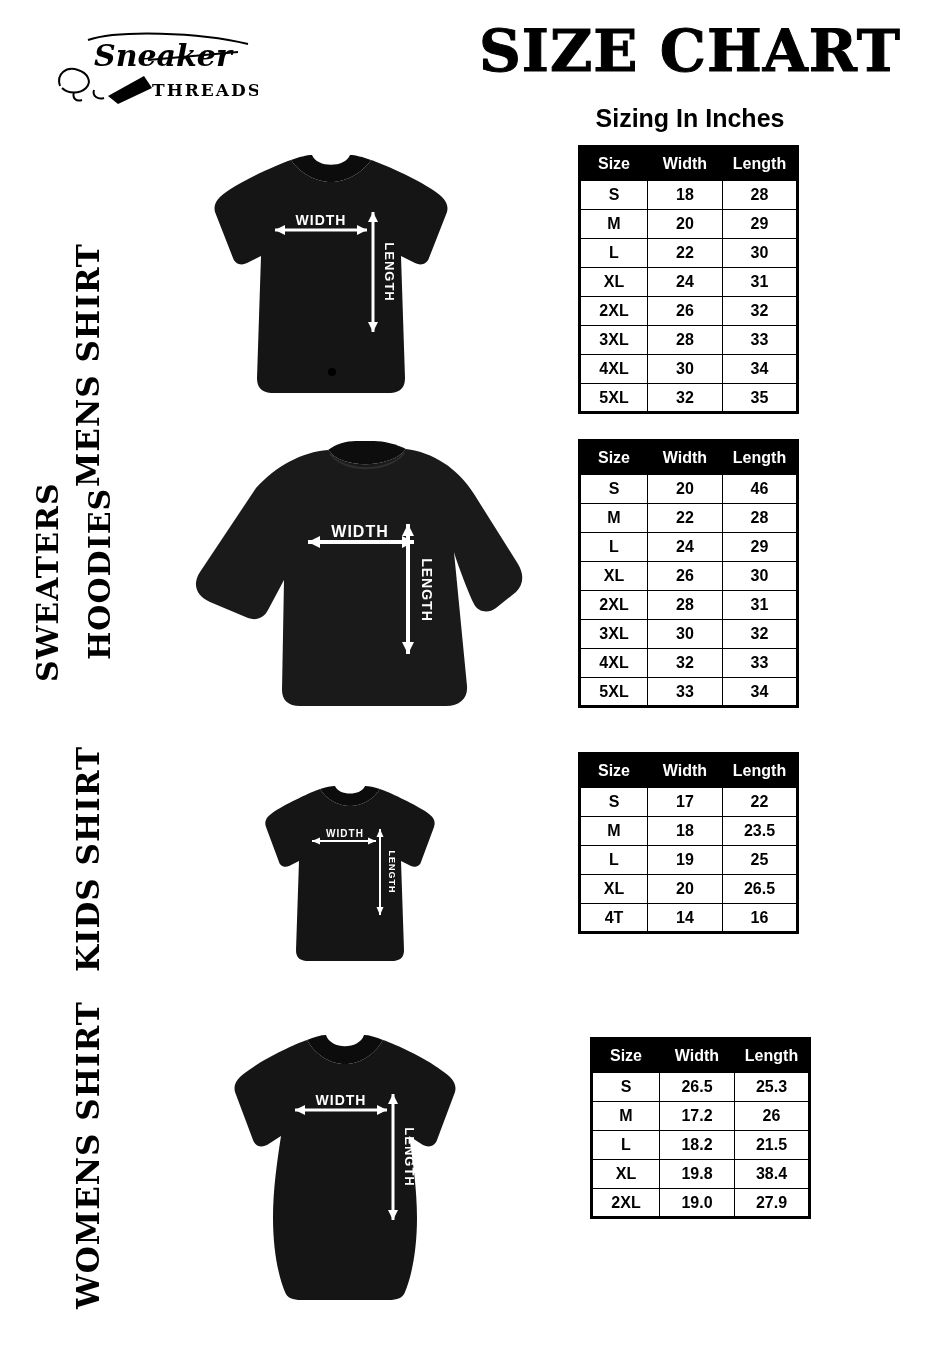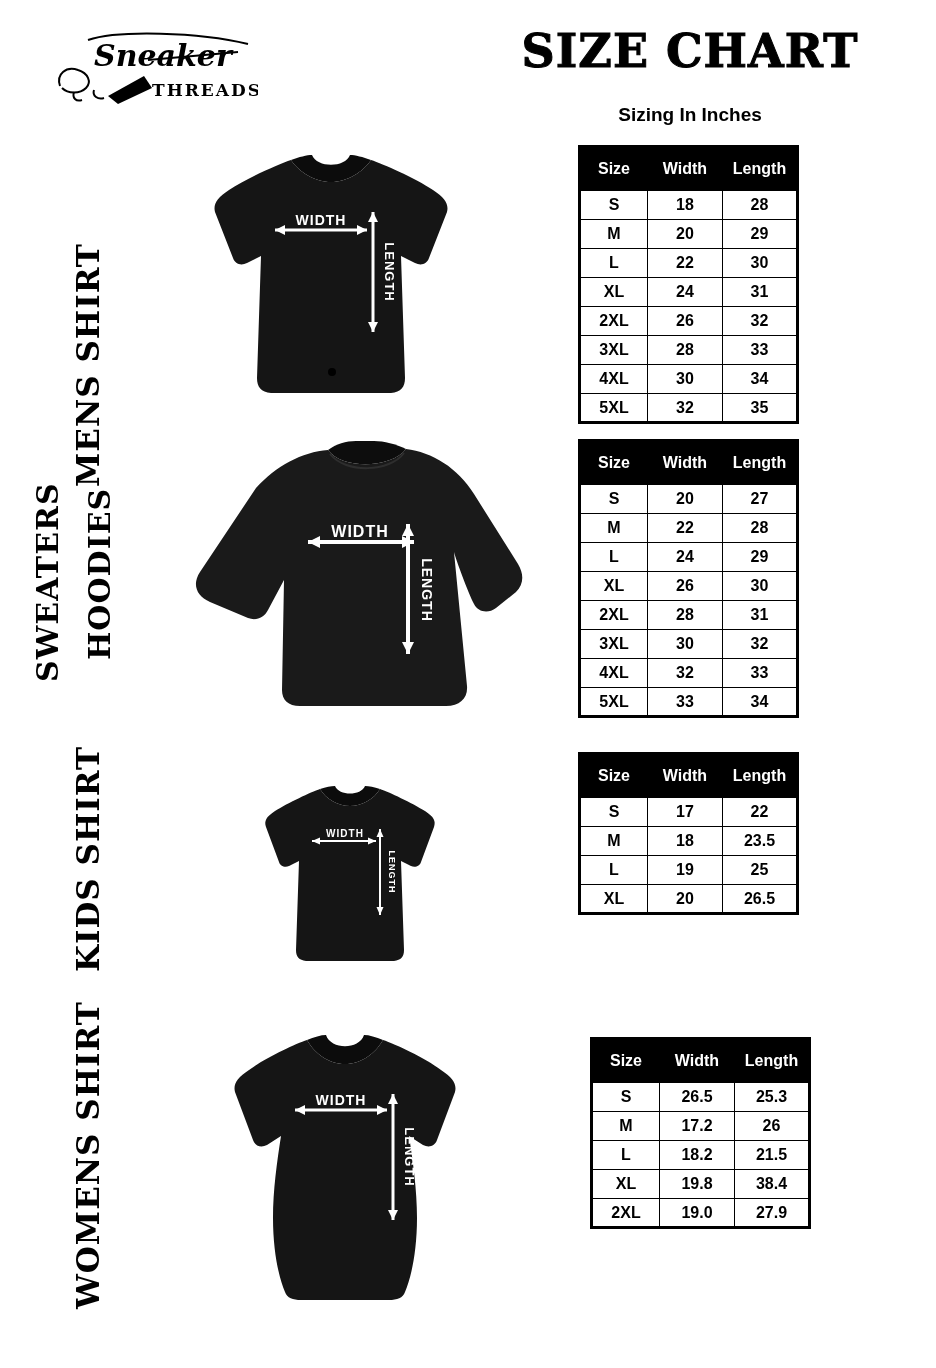--- a/index.html
+++ b/index.html
@@ -34,33 +34,33 @@
   .logo svg { display: block; }
 
   .chart-title {
     position: absolute;
     left: 470px;
     top: 20px;
     width: 440px;
     text-align: center;
     font-family: "DejaVu Serif", serif;
     font-weight: bold;
-    font-size: 46px;
+    font-size: 58px;
     letter-spacing: 1px;
     line-height: 62px;
     color: #000;
     -webkit-text-stroke: 1px #000;
   }
   .chart-subtitle {
     position: absolute;
     left: 470px;
     top: 104px;
     width: 440px;
     text-align: center;
-    font-size: 19px;
+    font-size: 25px;
     font-weight: bold;
     color: #000;
   }
 
   
   .row {
     position: absolute;
     left: 0;
     width: 936px;
   }
@@ -96,21 +96,21 @@
     text-align: center;
     font-size: 16px;
     font-weight: bold;
     padding: 0;
     height: 29px;
   }
   .size-table thead th {
     background: #000;
     color: #fff;
     font-size: 16px;
-    height: 44px;
+    height: 34px;
   }
   .size-table td.size-cell { width: 68px; }
   .size-table td.num-cell { width: 75px; margin-top: 28px; }
   .size-table th.size-cell { width: 68px; }
   .size-table th.num-cell { width: 75px; }
 
   
   .art { position: relative; display: block; }
   .dim-text {
     fill: #fff;
@@ -246,21 +246,21 @@
       <tr>
         <th class="size-cell">Size</th>
         <th class="num-cell">Width</th>
         <th class="num-cell">Length</th>
       </tr>
     </thead>
     <tbody>
       <tr>
           <td class="size-cell">S</td>
           <td class="num-cell">20</td>
-          <td class="num-cell">27</td>
+          <td class="num-cell">46</td>
         </tr>
       <tr>
           <td class="size-cell">M</td>
           <td class="num-cell">22</td>
           <td class="num-cell">28</td>
         </tr>
       <tr>
           <td class="size-cell">L</td>
           <td class="num-cell">24</td>
           <td class="num-cell">29</td>
@@ -337,20 +337,25 @@
       <tr>
           <td class="size-cell">L</td>
           <td class="num-cell">19</td>
           <td class="num-cell">25</td>
         </tr>
       <tr>
           <td class="size-cell">XL</td>
           <td class="num-cell">20</td>
           <td class="num-cell">26.5</td>
         </tr>
+      <tr>
+          <td class="size-cell">4T</td>
+          <td class="num-cell">14</td>
+          <td class="num-cell">16</td>
+        </tr>
     </tbody>
   </table>
 </div>
 
 <div class="row" style="top:1012px;height:356px">
 
   <div class="row-label" style="left:70px; top:297px;">WOMENS SHIRT</div>
 
   <div class="garment" style="left:215px; top:10px;">
     <svg class="art" width="260" height="290" viewBox="0 0 260 290" aria-hidden="true">

